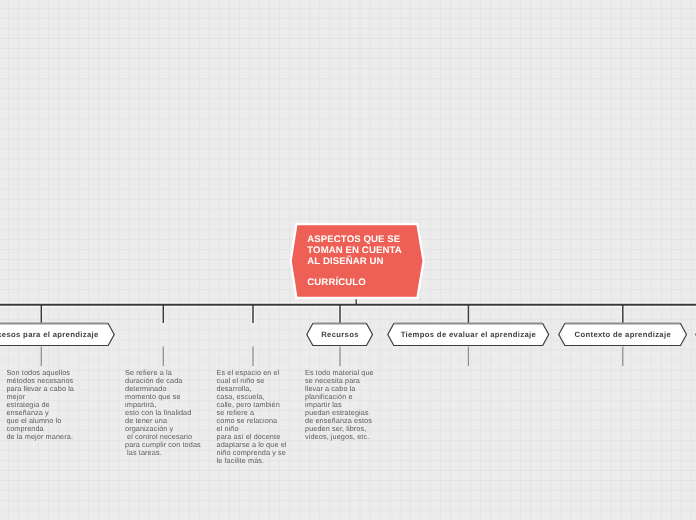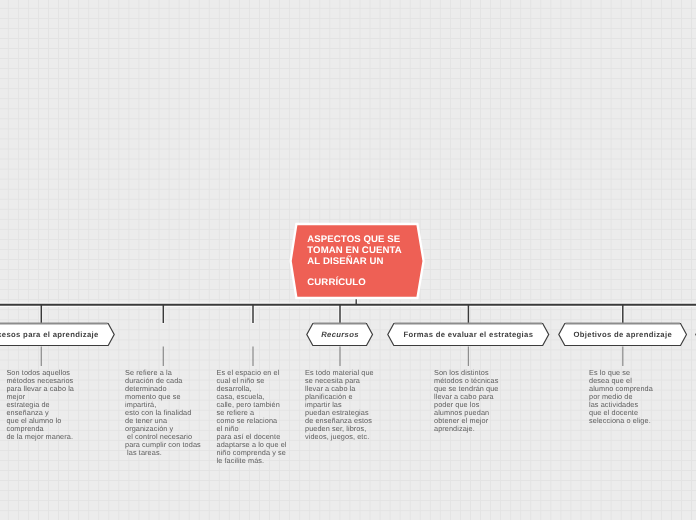--- a/index.html
+++ b/index.html
@@ -33,21 +33,21 @@
   .hexnode{position:absolute;top:321.5px;height:25px;}
   .hexnode svg{position:absolute;left:0;top:0;}
   .hexnode .t{position:absolute;left:0;top:0;width:100%;height:100%;
     display:flex;align-items:center;justify-content:center;
     font-size:7.7px;font-weight:bold;color:#3f3f3f;letter-spacing:0.33px;
     white-space:nowrap;}
 
   #n0{left:-41px;width:148px;}
   #n1{left:123.05px;width:64.5px;}
   #n2{left:211.35px;width:67.3px;}
-  #n3{left:298.35px;width:67.3px;font-style:italic;}
+  #n3{left:298.35px;width:67.3px;}
   #n4{left:379.15px;width:162.5px;}
   #n5{left:550.15px;width:129.3px;}
   #n6{left:687px;width:136px;}
 
   
   .desc{position:absolute;top:369px;font-size:7.3px;line-height:8.0px;color:#5d5d5d;
         white-space:pre;letter-spacing:0.09px;text-align:left;}
   #d0{left:-1.6px;}
   #d1{left:117px;}
   #d2{left:208.5px;}
@@ -117,29 +117,29 @@
       <path d="M7.4 1.5 L59.9 1.5" fill="none" stroke="#8c8c8c" stroke-width="2"></path>
     </svg>
     <div class="t">Recursos</div>
   </div>
 
   <div class="hexnode" id="n4">
     <svg viewBox="0 0 162.5 25" width="162.5" height="25">
       <path d="M6.8 1.5 L155.7 1.5 L161.7 12.5 L155.7 23.5 L6.8 23.5 L0.8 12.5 Z" fill="#ffffff" stroke="#3d3d3d" stroke-width="1.2"></path>
       <path d="M7.4 1.5 L155.1 1.5" fill="none" stroke="#8c8c8c" stroke-width="2"></path>
     </svg>
-    <div class="t">Formas de evaluar el estrategias</div>
+    <div class="t">Tiempos de evaluar el aprendizaje</div>
   </div>
 
   <div class="hexnode" id="n5">
     <svg viewBox="0 0 129.3 25" width="129.3" height="25">
       <path d="M6.8 1.5 L122.5 1.5 L128.5 12.5 L122.5 23.5 L6.8 23.5 L0.8 12.5 Z" fill="#ffffff" stroke="#3d3d3d" stroke-width="1.2"></path>
       <path d="M7.4 1.5 L121.9 1.5" fill="none" stroke="#8c8c8c" stroke-width="2"></path>
     </svg>
-    <div class="t">Objetivos de aprendizaje</div>
+    <div class="t">Contexto de aprendizaje</div>
   </div>
 
   <div class="hexnode" id="n6">
     <svg viewBox="0 0 136 25" width="136" height="25">
       <path d="M6.8 1.5 L129.2 1.5 L135.2 12.5 L129.2 23.5 L6.8 23.5 L0.8 12.5 Z" fill="#ffffff" stroke="#3d3d3d" stroke-width="1.2"></path>
       <path d="M7.4 1.5 L128.6 1.5" fill="none" stroke="#8c8c8c" stroke-width="2"></path>
     </svg>
     <div class="t"></div>
   </div>
 
@@ -177,29 +177,14 @@
 le facilite más.</div>
   <div class="desc" id="d3">Es todo material que
 se necesita para
 llevar a cabo la
 planificación e
 impartir las
 puedan estrategias
 de enseñanza estos
 pueden ser, libros,
 videos, juegos, etc.</div>
-  <div class="desc" id="d4">Son los distintos
-métodos o técnicas
-que se tendrán que
-llevar a cabo para
-poder que los
-alumnos puedan
-obtener el mejor
-aprendizaje.</div>
-  <div class="desc" id="d5">Es lo que se
-desea que el
-alumno comprenda
-por medio de
-las actividades
-que el docente
-selecciona o elige.</div>
 
 </div>
 
 </body></html>

